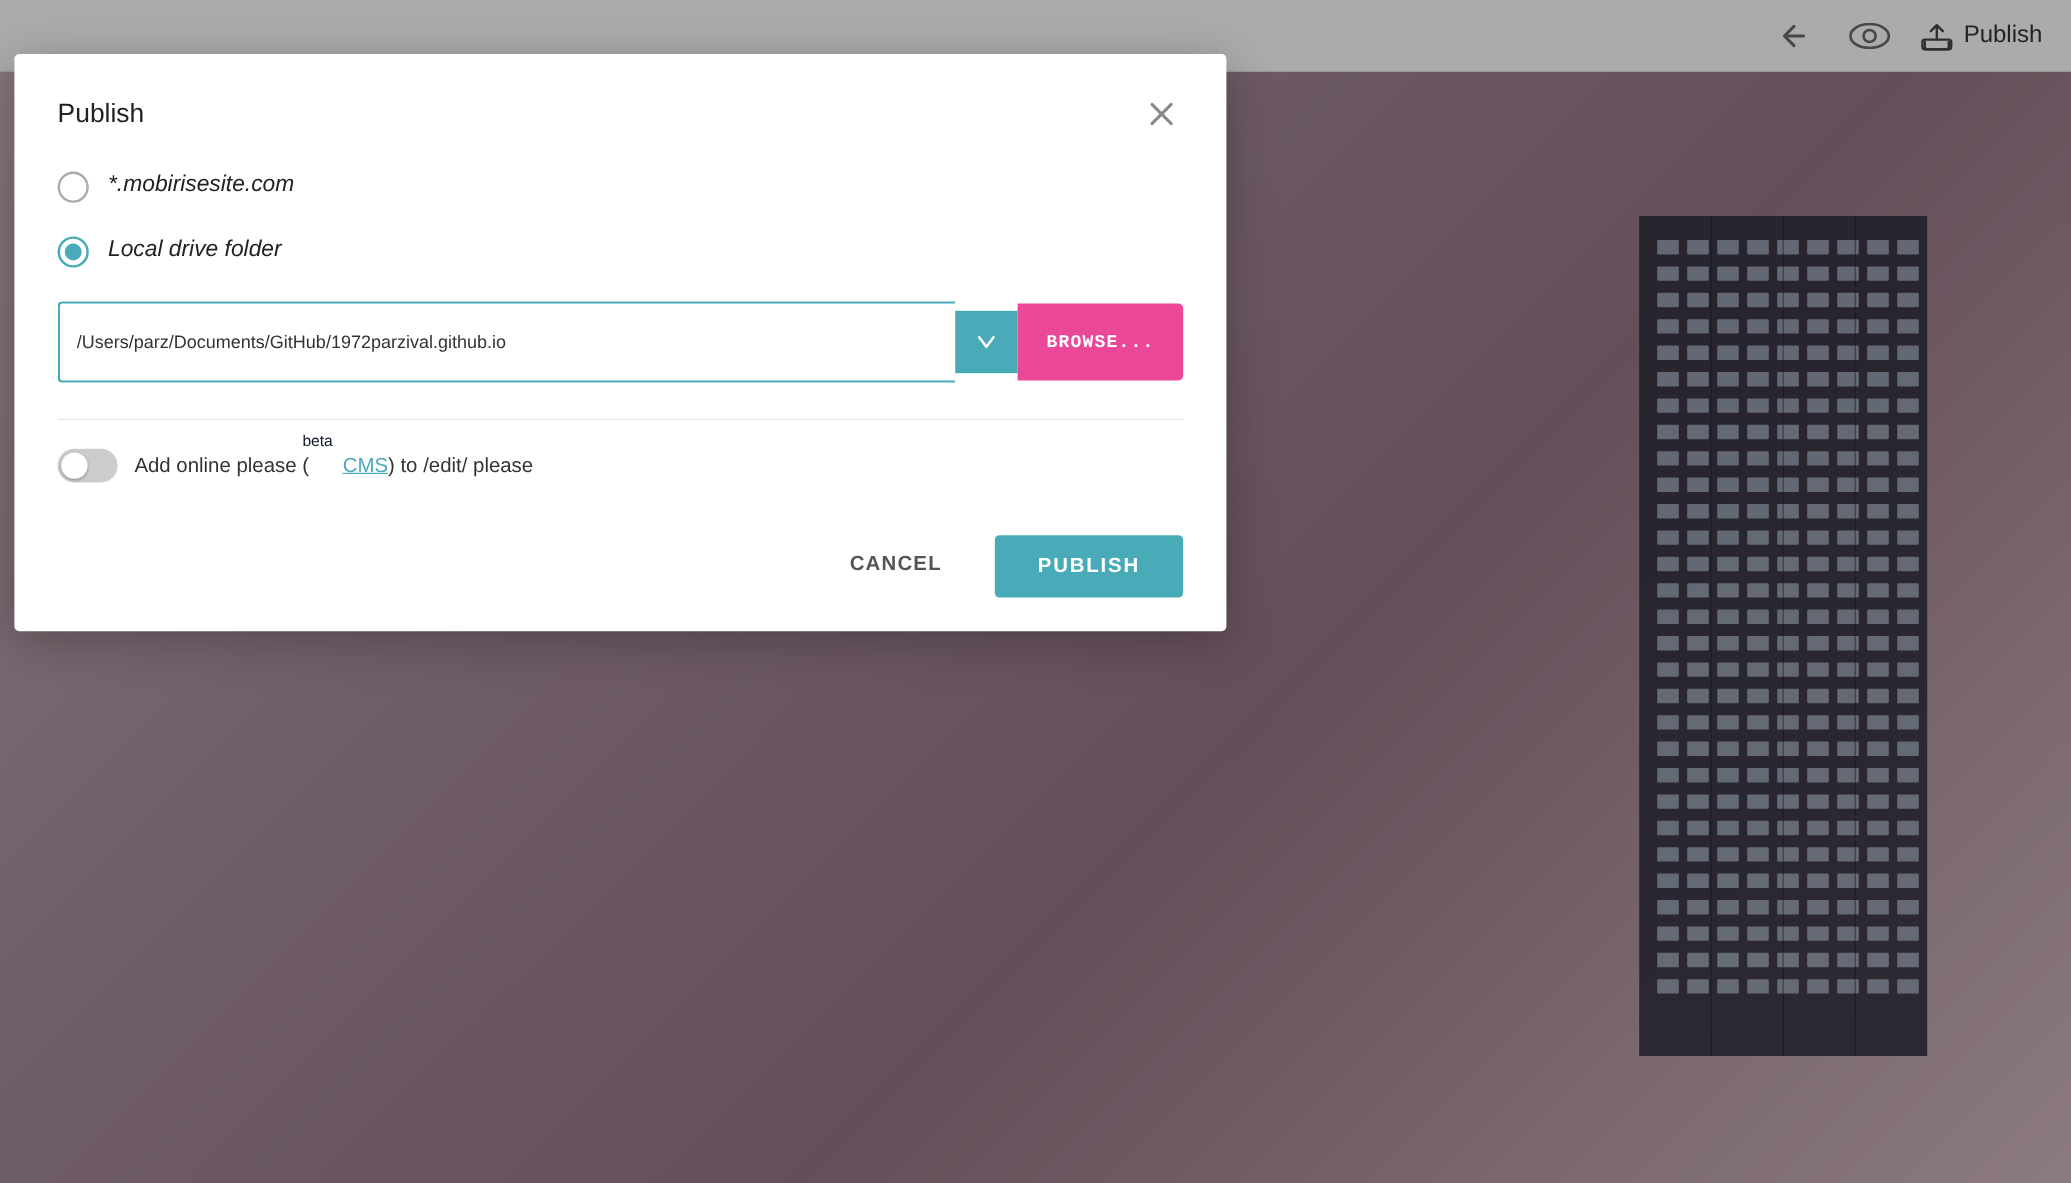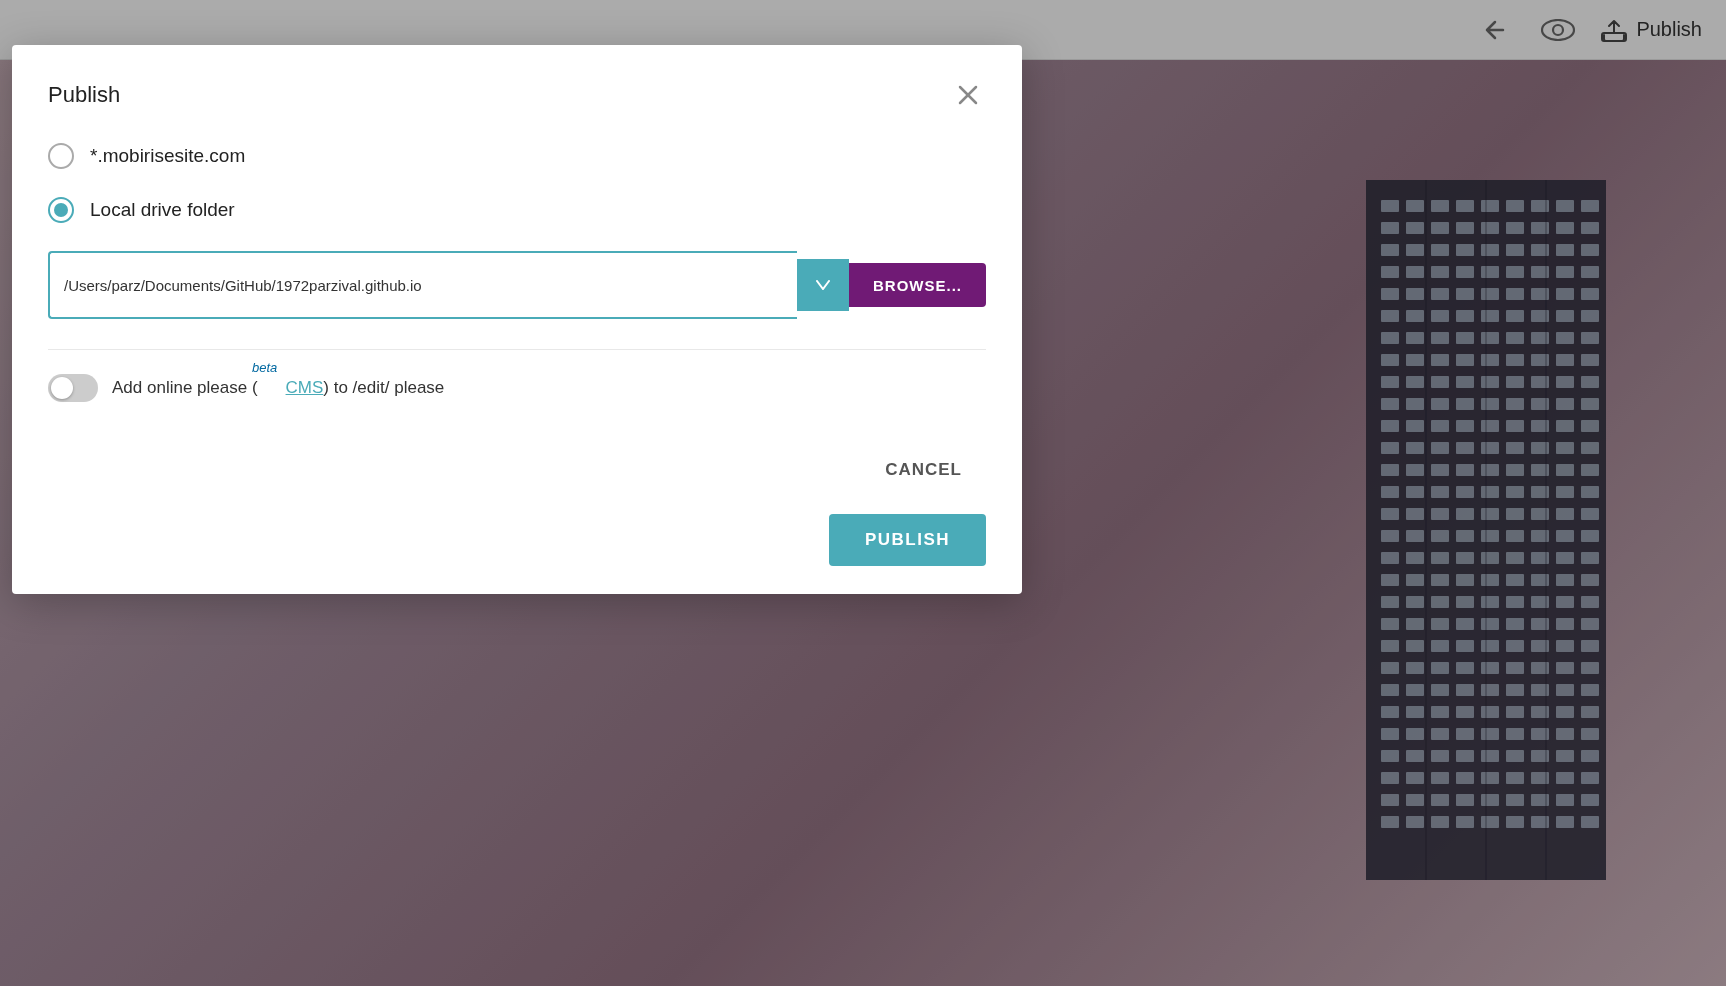--- a/index.html
+++ b/index.html
@@ -120,24 +120,24 @@
       cursor: pointer;
       color: #888;
       font-size: 22px;
       border: none;
       background: none;
     }
 
     
     .radio-option {
       display: flex;
-      align-items: center;
       gap: 16px;
       margin-bottom: 28px;
       cursor: pointer;
+      font-style: italic;
     }
 
     .radio-circle {
       width: 26px;
       height: 26px;
       border-radius: 50%;
       border: 2.5px solid #aaa;
       display: flex;
       align-items: center;
       justify-content: center;
@@ -190,30 +190,31 @@
       border: none;
       display: flex;
       align-items: center;
       justify-content: center;
       cursor: pointer;
       color: white;
       font-size: 16px;
     }
 
     .browse-btn {
-      height: 44px;
+      height: 64px;
       padding: 0 24px;
-      background: #701a75;
+      background: #ec4899;
       border: none;
       border-radius: 0 4px 4px 0;
       color: white;
       font-size: 15px;
       font-weight: 600;
       letter-spacing: 1px;
       cursor: pointer;
+      font-family: Liberation Mono, monospace;
     }
 
     
     .divider {
       border: none;
       border-top: 1px solid #e8e8e8;
       margin: 20px 0 24px 0;
     }
 
     
@@ -268,34 +269,32 @@
 
     .cms-link {
       color: #4aabb8;
       margin-left: 28px;
     }
 
     .beta-badge {
       position: absolute;
       top: -14px;
       left: 204px;
-      color: #0369a1;
+      color: #0f172a;
       font-size: 13px;
-      font-style: italic;
       text-align: center;
     }
 
     
     .modal-footer {
       display: flex;
       justify-content: flex-end;
-      align-items: flex-end;
+      align-items: flex-start;
       gap: 20px;
       padding-top: 8px;
-      flex-direction: column;
     }
 
     .cancel-btn {
       background: none;
       border: none;
       font-size: 17px;
       font-weight: 600;
       color: #555;
       letter-spacing: 1px;
       cursor: pointer;

